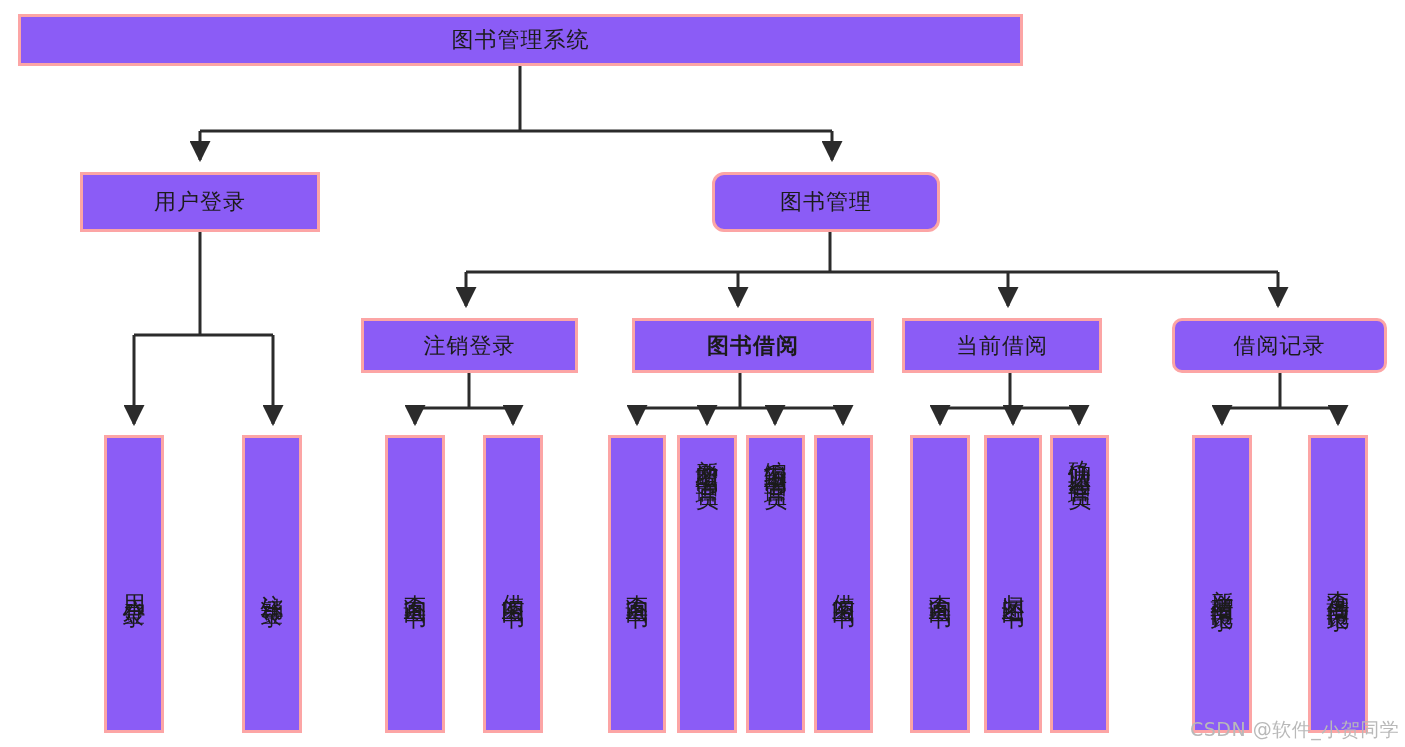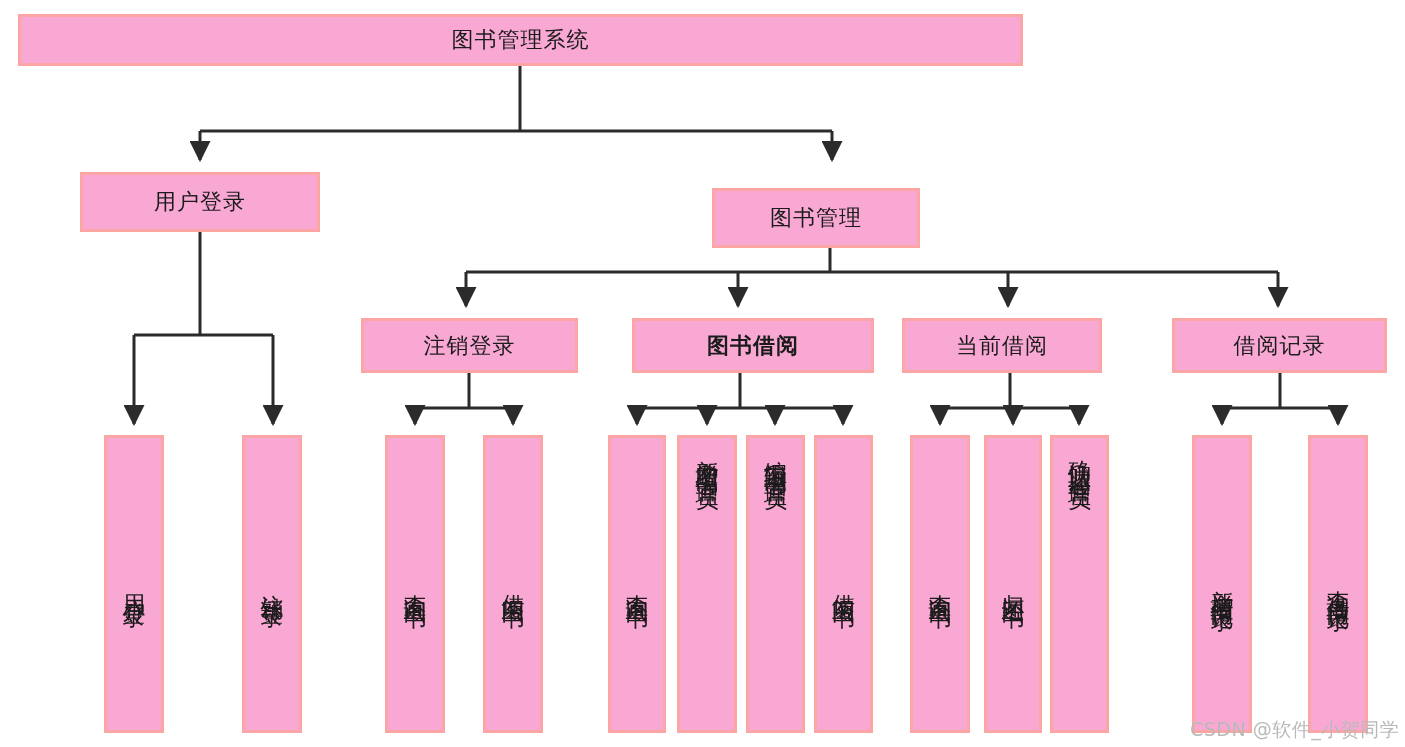--- a/index.html
+++ b/index.html
@@ -20,21 +20,21 @@
   #diagram-svg {
     position: absolute;
     left: 0;
     top: 0;
     width: 1405px;
     height: 747px;
   }
   .node {
     position: absolute;
     box-sizing: border-box;
-    background: #f9a8d4;
+    background: #8b5cf6;
     border: 3px solid #fca5a5;
     display: flex;
     align-items: center;
     justify-content: center;
     color: #1a1a1a;
   }
   .node.root { border-width: 3px; }
   .node-label {
     font-size: 22px;
     line-height: 1.15;
@@ -119,34 +119,34 @@
     </g>
   </svg>
 
   <div class="node root" id="n-root" style="left: 18px; top: 14px; width: 1005px; height: 52px;">
     <span class="node-label">图书管理系统</span>
   </div>
 
   <div class="node" id="n-l2-0" style="left: 80px; top: 172px; width: 240px; height: 60px;">
     <span class="node-label">用户登录</span>
   </div>
-  <div class="node" id="n-l2-1" style="left: 712px; top: 188px; width: 208px; height: 60px;">
+  <div class="node" id="n-l2-1" style="left: 712px; top: 172px; width: 228px; height: 60px; border-radius: 12px;">
     <span class="node-label">图书管理</span>
   </div>
 
   <div class="node" id="n-l3-0" style="left: 361px; top: 318px; width: 217px; height: 55px;">
     <span class="node-label">注销登录</span>
   </div>
   <div class="node" id="n-l3-1" style="left: 632px; top: 318px; width: 242px; height: 55px; font-weight: bold;">
     <span class="node-label">图书借阅</span>
   </div>
   <div class="node" id="n-l3-2" style="left: 902px; top: 318px; width: 200px; height: 55px;">
     <span class="node-label">当前借阅</span>
   </div>
-  <div class="node" id="n-l3-3" style="left: 1172px; top: 318px; width: 215px; height: 55px;">
+  <div class="node" id="n-l3-3" style="left: 1172px; top: 318px; width: 215px; height: 55px; border-radius: 10px;">
     <span class="node-label">借阅记录</span>
   </div>
 
   <div class="node leaf center-text" id="n-lf-0" style="left: 104px; top: 435px; width: 60px; height: 298px;">
     <span class="node-label">用户登录</span>
   </div>
   <div class="node leaf center-text" id="n-lf-1" style="left: 242px; top: 435px; width: 60px; height: 298px;">
     <span class="node-label">注销登录</span>
   </div>
   <div class="node leaf center-text" id="n-lf-2" style="left: 385px; top: 435px; width: 60px; height: 298px;">

